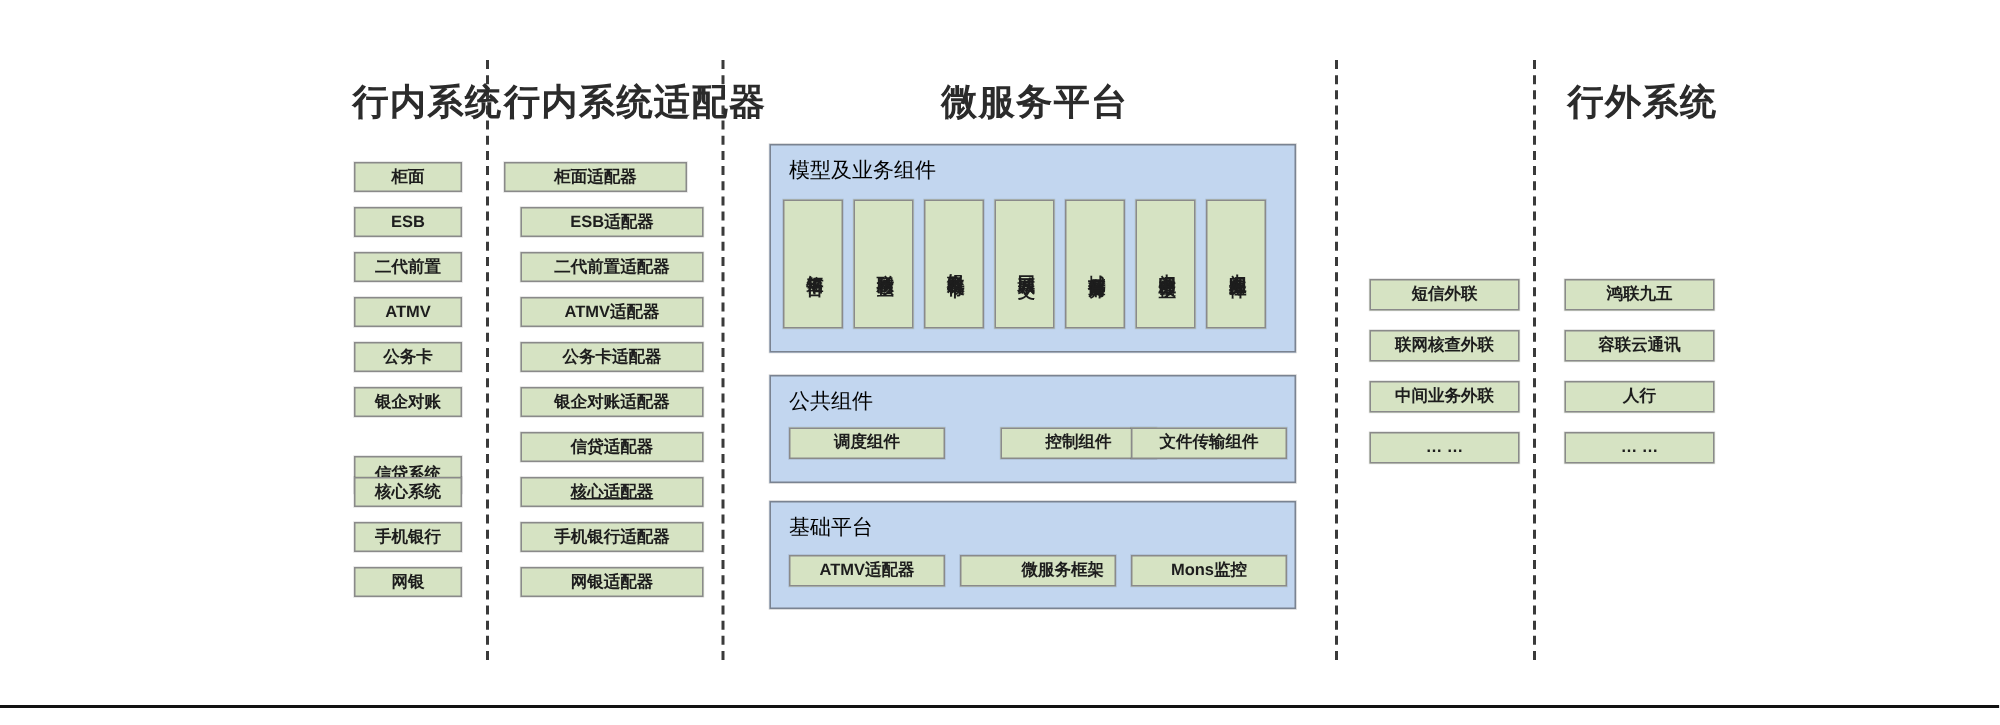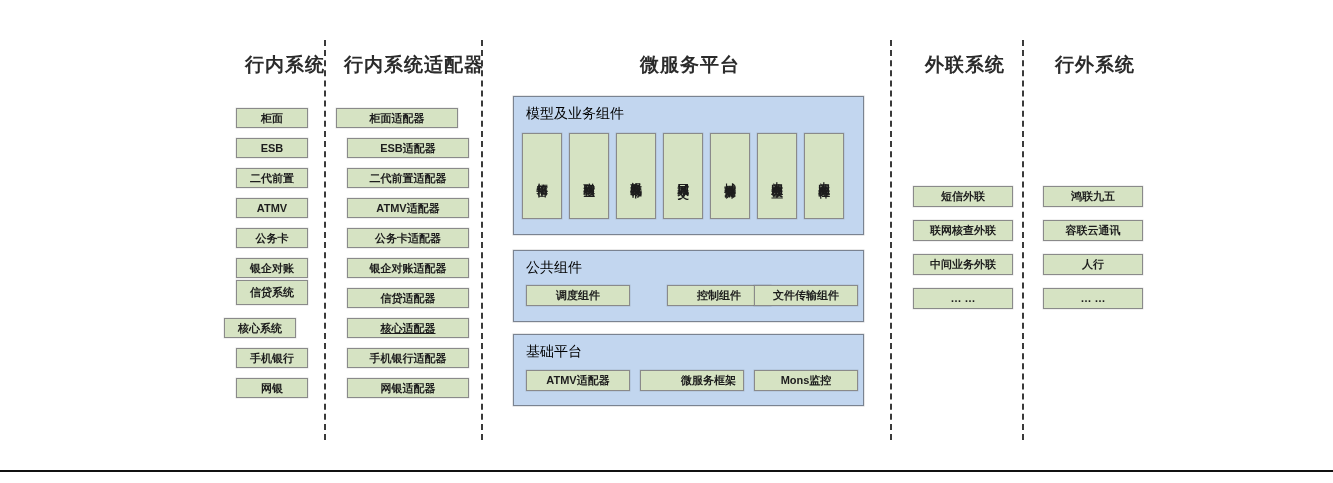--- a/index.html
+++ b/index.html
@@ -22,21 +22,21 @@
     top: 40px;
     height: 400px;
     width: 0;
     border-left: 2px dashed #3a3a3a;
   }
 
   
   .col-title {
     position: absolute;
     text-align: center;
-    font-size: 19px;
+    font-size: 24px;
     font-weight: bold;
     color: #2b2b2b;
     letter-spacing: 1px;
     white-space: nowrap;
   }
 
   
   .node {
     position: absolute;
     background: #d6e3c3;
@@ -92,36 +92,35 @@
     <div class="divider" style="left: 481px;"></div>
     <div class="divider" style="left: 890px;"></div>
     <div class="divider" style="left: 1022px;"></div>
     <div class="col-title" style="left: 234px; top: 52px; width: 102px;">行内系统</div>
     <div class="node" style="left: 236px; width: 72px; top: 108px; height: 20px;">柜面</div>
     <div class="node" style="left: 236px; width: 72px; top: 138px; height: 20px;">ESB</div>
     <div class="node" style="left: 236px; width: 72px; top: 168px; height: 20px;">二代前置</div>
     <div class="node" style="left: 236px; width: 72px; top: 198px; height: 20px;">ATMV</div>
     <div class="node" style="left: 236px; width: 72px; top: 228px; height: 20px;">公务卡</div>
     <div class="node" style="left: 236px; width: 72px; top: 258px; height: 20px;">银企对账</div>
-    <div class="node" style="left: 236px; width: 72px; top: 280px; height: 25px;">信贷系统</div>
-    <div class="node" style="left: 224px; width: 72px; top: 318px; height: 20px;">核心系统</div>
+    <div class="node" style="left: 236px; width: 72px; top: 304px; height: 25px;">信贷系统</div>
+    <div class="node" style="left: 236px; width: 72px; top: 318px; height: 20px;">核心系统</div>
     <div class="node" style="left: 236px; width: 72px; top: 348px; height: 20px;">手机银行</div>
     <div class="node" style="left: 236px; width: 72px; top: 378px; height: 20px;">网银</div>
     <div class="col-title" style="left: 336px; top: 52px; width: 156px;">行内系统适配器</div>
     <div class="node" style="left: 336px; width: 122px; top: 108px; height: 20px; text-align: right;">柜面适配器</div>
     <div class="node" style="left: 347px; width: 122px; top: 138px; height: 20px;">ESB适配器</div>
     <div class="node" style="left: 347px; width: 122px; top: 168px; height: 20px;">二代前置适配器</div>
     <div class="node" style="left: 347px; width: 122px; top: 198px; height: 20px; text-align: right;">ATMV适配器</div>
     <div class="node" style="left: 347px; width: 122px; top: 228px; height: 20px;">公务卡适配器</div>
     <div class="node" style="left: 347px; width: 122px; top: 258px; height: 20px;">银企对账适配器</div>
     <div class="node" style="left: 347px; width: 122px; top: 288px; height: 20px;">信贷适配器</div>
     <div class="node" style="left: 347px; width: 122px; top: 318px; height: 20px; text-decoration: underline;">核心适配器</div>
     <div class="node" style="left: 347px; width: 122px; top: 348px; height: 20px;">手机银行适配器</div>
     <div class="node" style="left: 347px; width: 122px; top: 378px; height: 20px;">网银适配器</div>
-    <div class="col-title" style="left: 905px; top: 52px; width: 120px;">外联系统</div>
     <div class="node" style="left: 913px; width: 100px; top: 186px; height: 21px;">短信外联</div>
     <div class="node" style="left: 913px; width: 100px; top: 220px; height: 21px;">联网核查外联</div>
     <div class="node" style="left: 913px; width: 100px; top: 254px; height: 21px;">中间业务外联</div>
     <div class="node" style="left: 913px; width: 100px; top: 288px; height: 21px;">… …</div>
     <div class="col-title" style="left: 1035px; top: 52px; width: 120px;">行外系统</div>
     <div class="node" style="left: 1043px; width: 100px; top: 186px; height: 21px;">鸿联九五</div>
     <div class="node" style="left: 1043px; width: 100px; top: 220px; height: 21px;">容联云通讯</div>
     <div class="node" style="left: 1043px; width: 100px; top: 254px; height: 21px;">人行</div>
     <div class="node" style="left: 1043px; width: 100px; top: 288px; height: 21px;">… …</div>
     <div class="col-title" style="left: 610px; top: 52px; width: 160px;">微服务平台</div>

